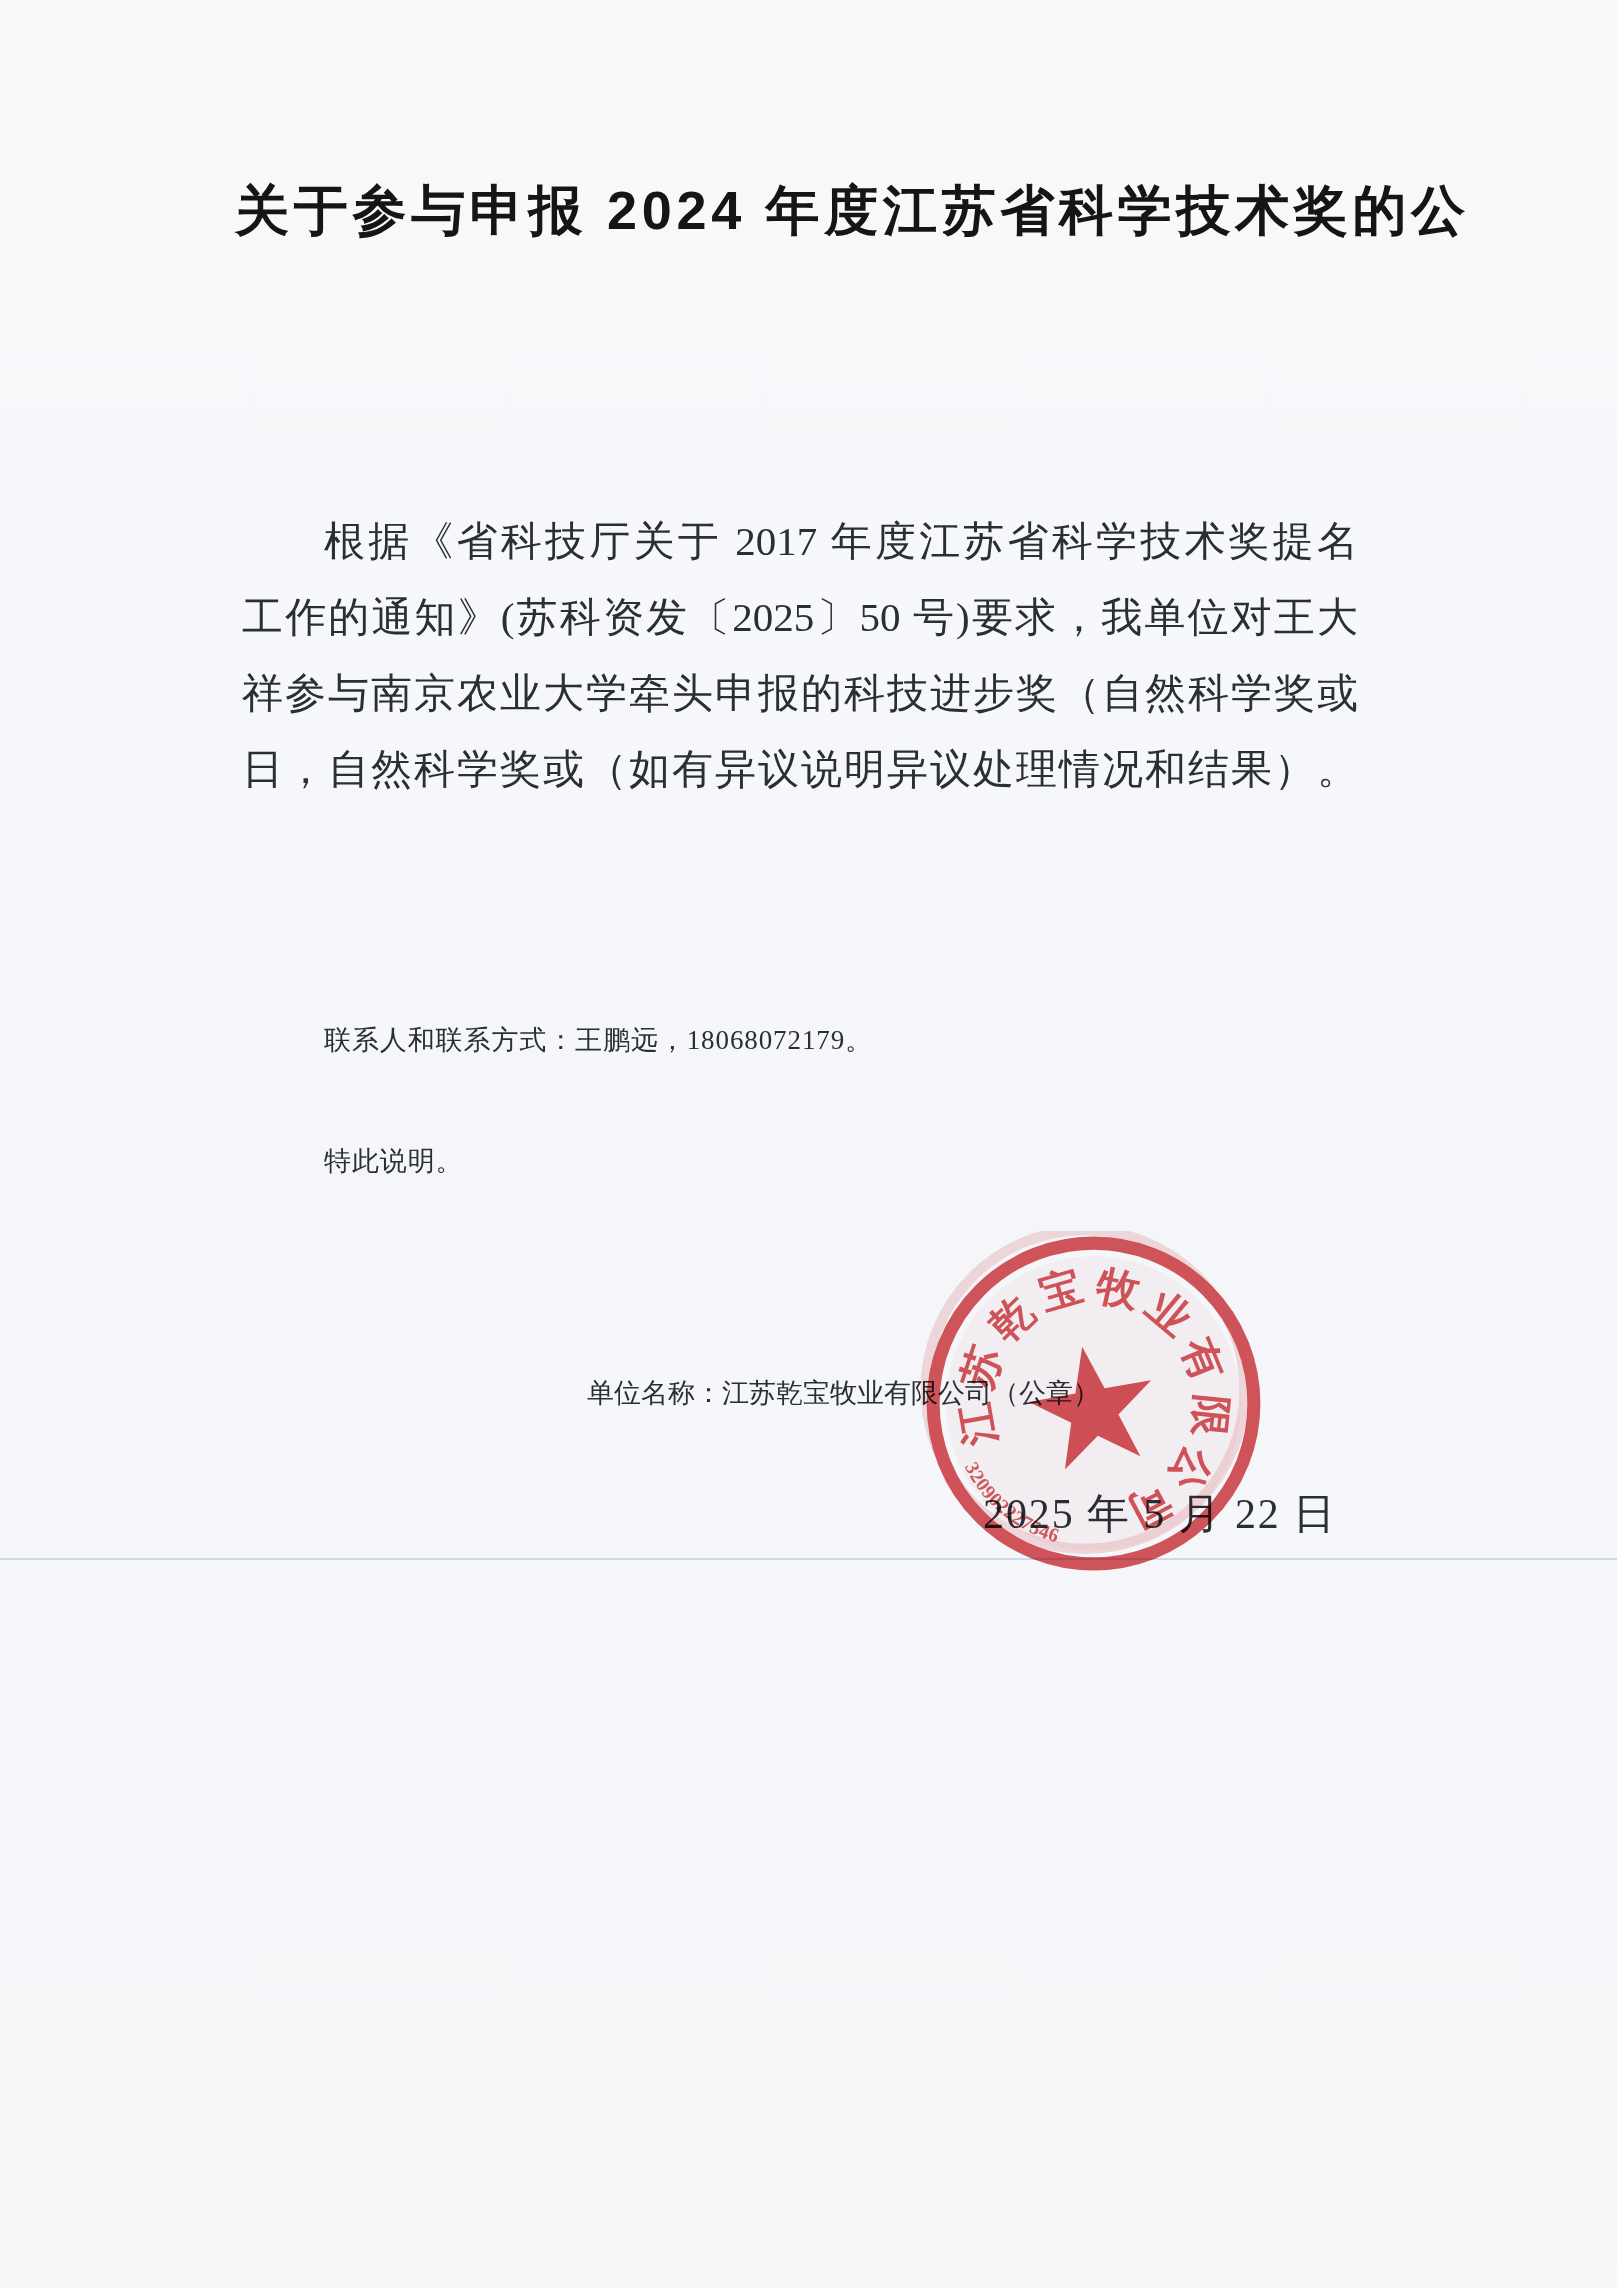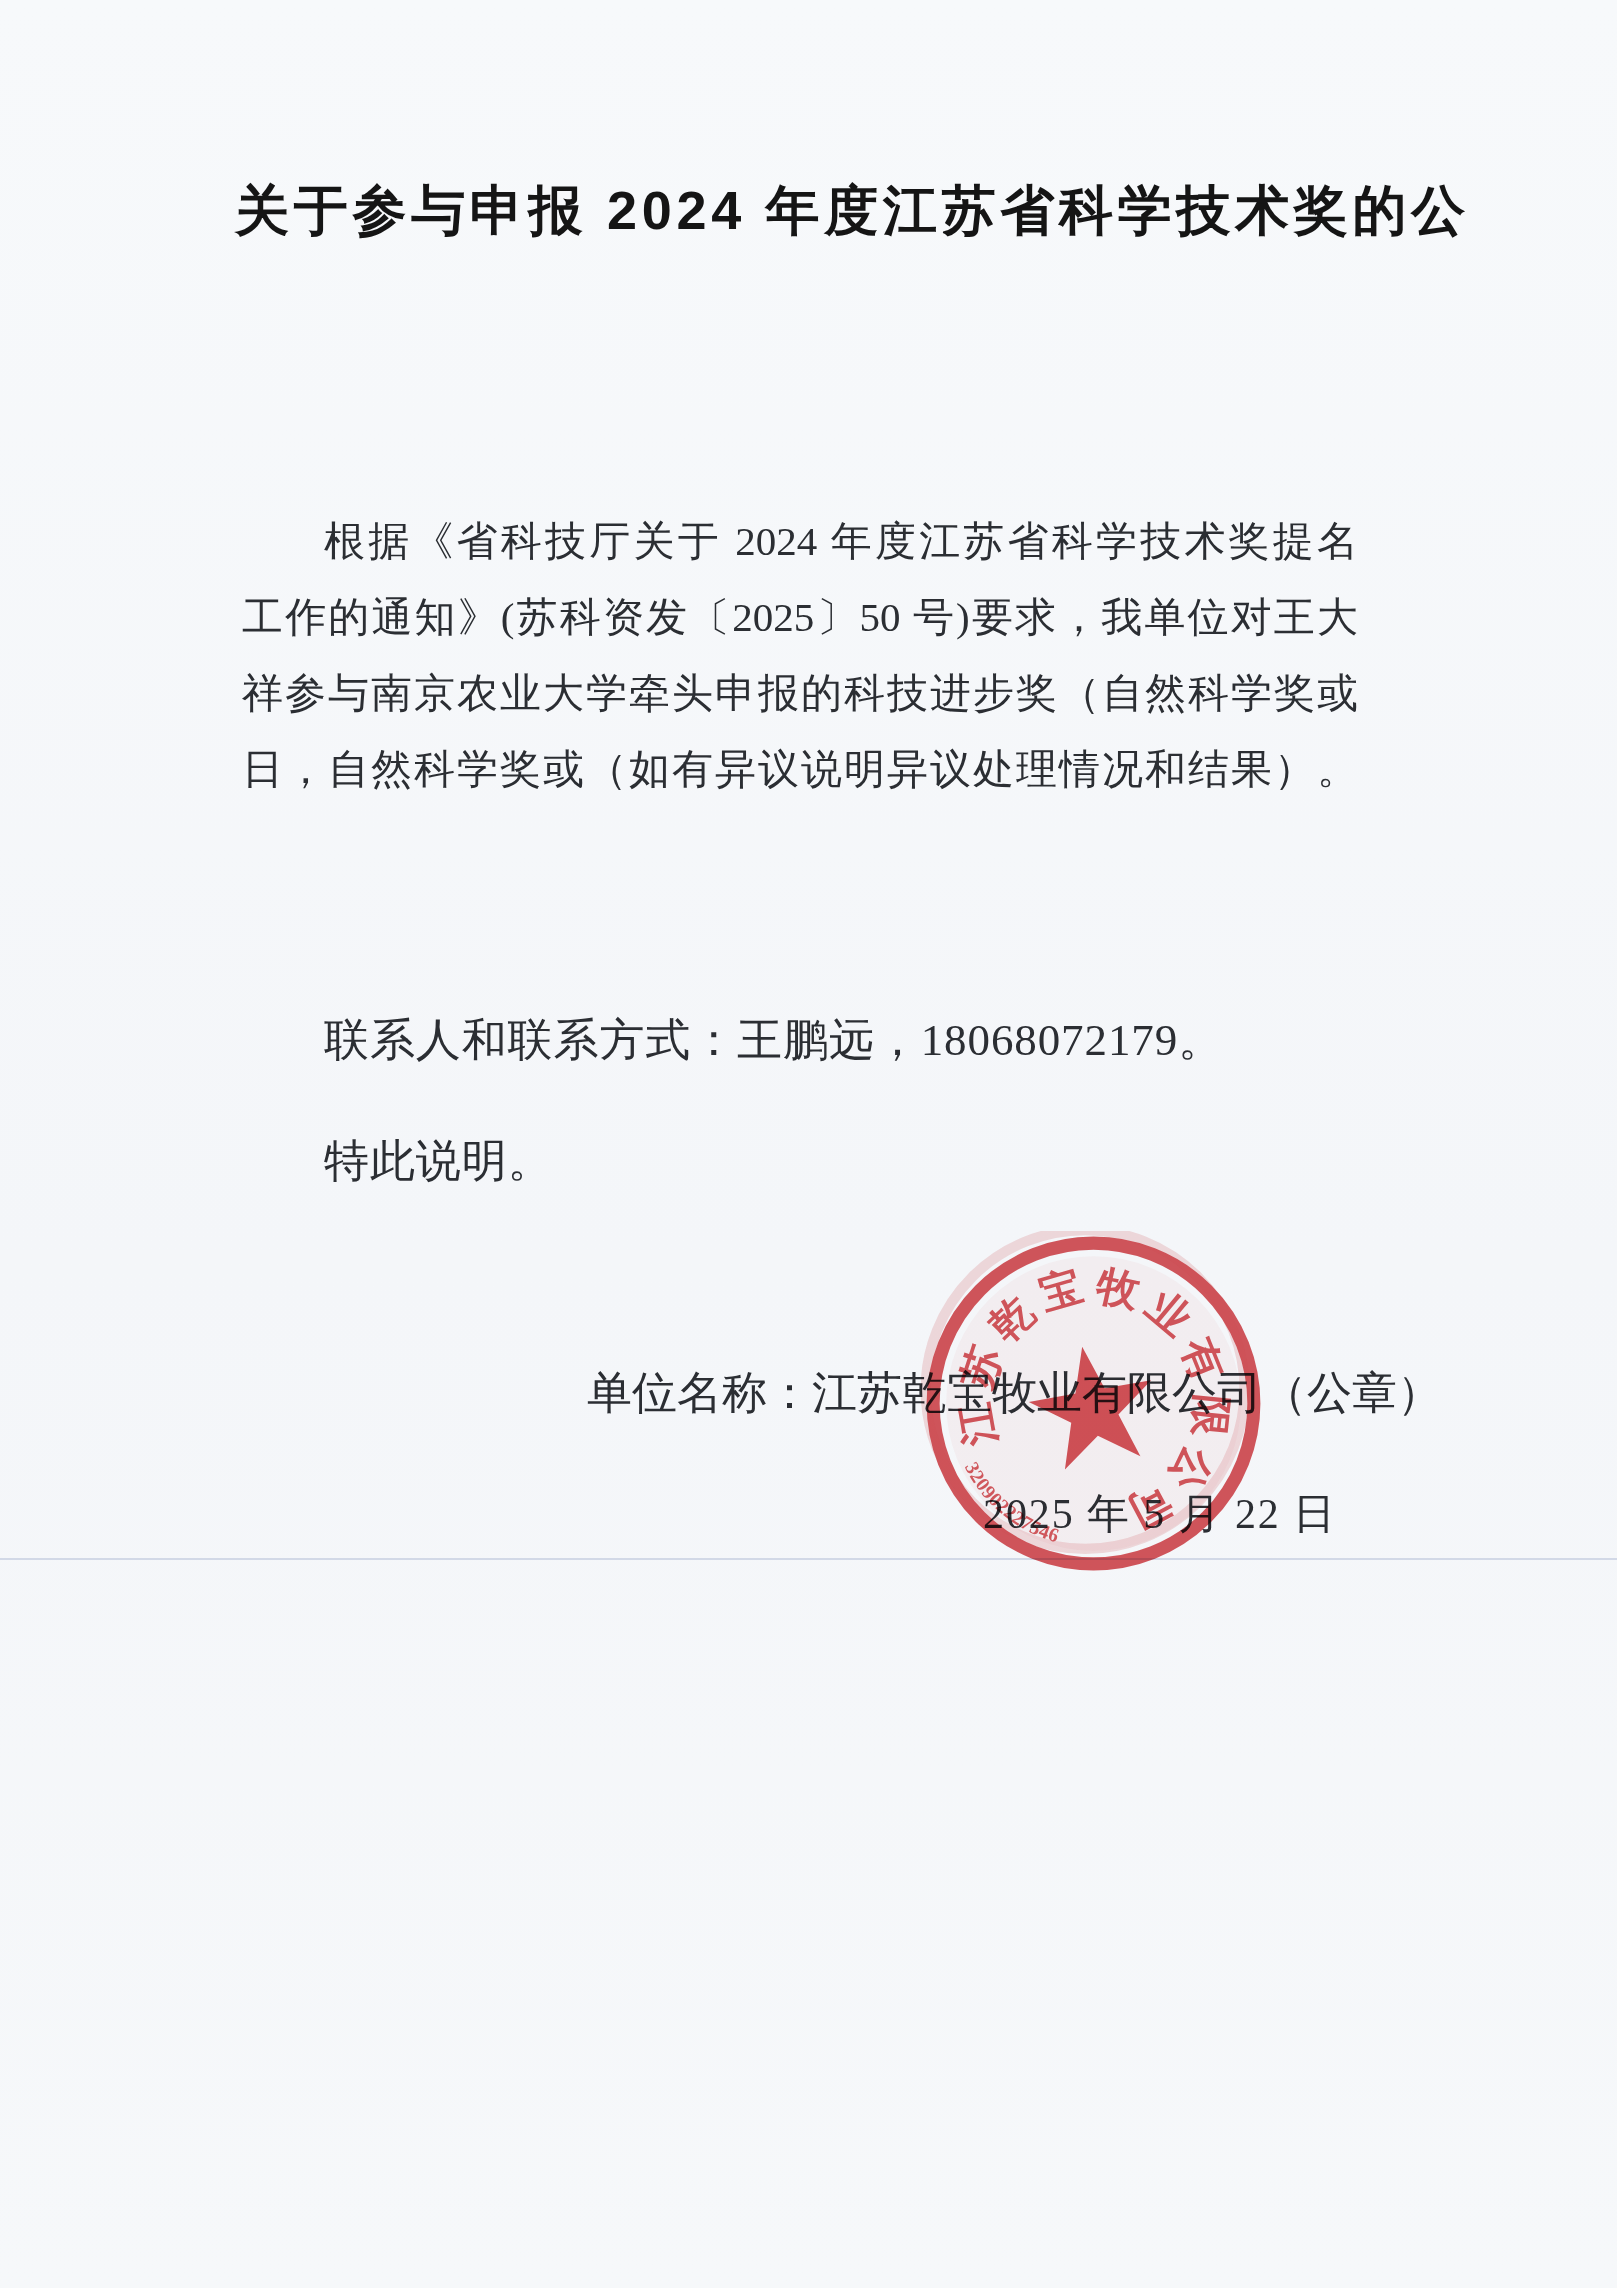--- a/index.html
+++ b/index.html
@@ -35,21 +35,21 @@
     color: #2b2e33;
   }
   .body-line {
     text-align: justify;
     text-align-last: justify;
     white-space: nowrap;
   }
   .body-line.indent { text-indent: 82px; }
   .free-line {
     position: absolute;
-    font-size: 45px;
+    font-size: 27px;
     line-height: 48px;
     letter-spacing: 0.9px;
     color: #2b2e33;
     white-space: nowrap;
   }
   .contact-line   { left: 324px;  top: 1016px; }
   .statement-line { left: 324px;  top: 1137px; }
   .signature-line { left: 587px;  top: 1369px; letter-spacing: 0; z-index: 2; }
   .date-line      { left: 983px; top: 1490px; font-size: 42px; letter-spacing: 1.9px; z-index: 2; }
   .fold-line {
@@ -74,21 +74,21 @@
 </head>
 <body>
 
 <div class="page">
 
   <div class="title">
     <div>关于参与申报 2024 年度江苏省科学技术奖的公</div>
   </div>
 
   <div class="body-block">
-    <div class="body-line indent">根据《省科技厅关于 2024 年度江苏省科学技术奖提名</div>
+    <div class="body-line indent">根据《省科技厅关于 2017 年度江苏省科学技术奖提名</div>
     <div class="body-line">工作的通知》(苏科资发〔2025〕50 号)要求，我单位对王大</div>
     <div class="body-line">祥参与南京农业大学牵头申报的科技进步奖（自然科学奖或</div>
     <div class="body-line">日，自然科学奖或（如有异议说明异议处理情况和结果）。</div>
   </div>
 
   <div class="free-line contact-line">联系人和联系方式：王鹏远，18068072179。</div>
 
   <div class="free-line statement-line">特此说明。</div>
 
   <div class="free-line signature-line">单位名称：江苏乾宝牧业有限公司（公章）</div>

